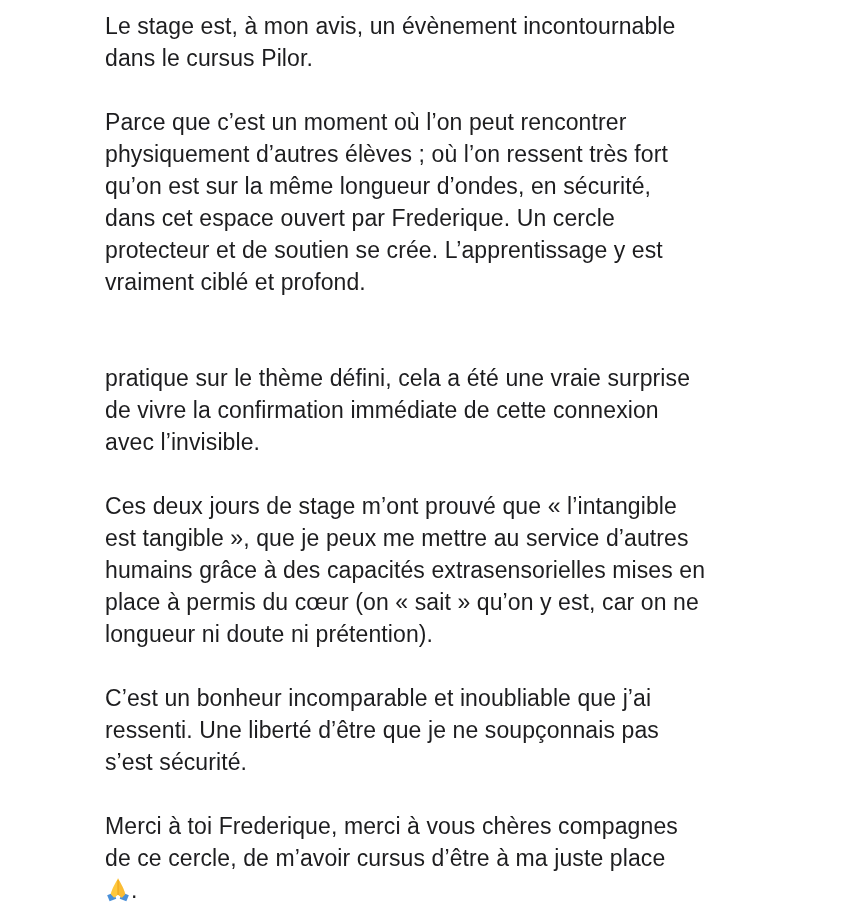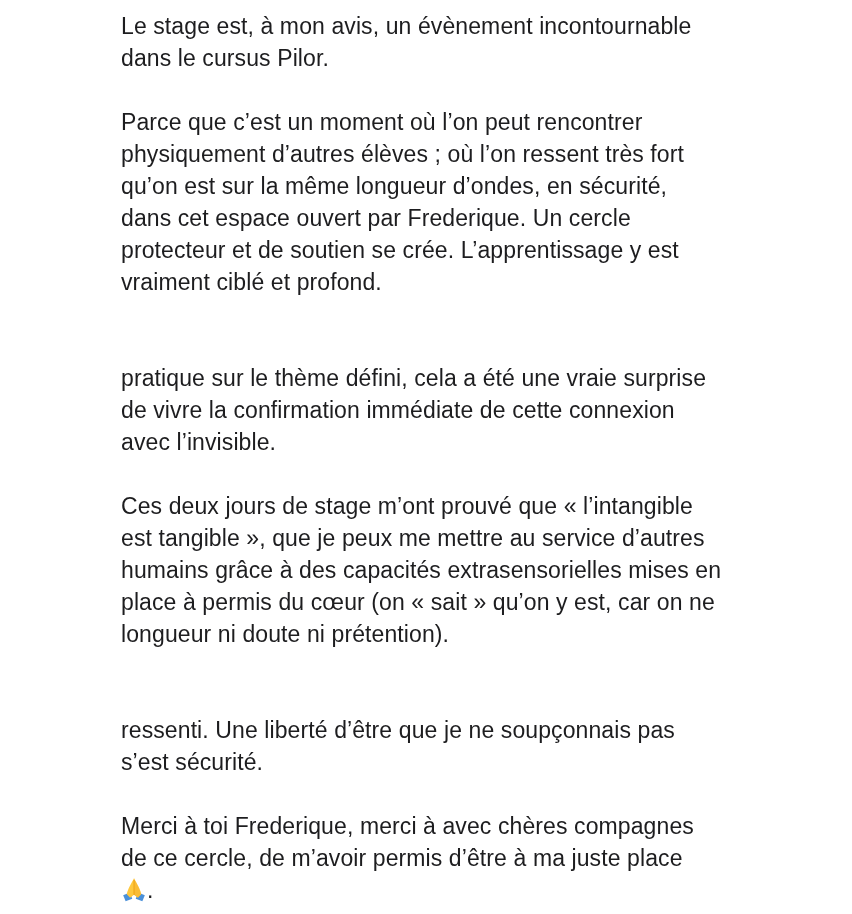--- a/index.html
+++ b/index.html
@@ -15,21 +15,21 @@
   main.testimonial {
     box-sizing: border-box;
     width: 852px;
     padding: 10px 40px 20px 105px;
     font-size: 23px;
     line-height: 32px;
     color: #1d1d1f;
     letter-spacing: 0.1px;
   }
   main.testimonial p {
-    margin: 0 0 32px 16px;
+    margin: 0 0 32px 0;
   }
   main.testimonial p:last-child {
     margin-bottom: 0;
   }
   main.testimonial strong {
     font-weight: 400;
   }
   .emoji-hands {
     display: inline-block;
     width: 26px;
@@ -38,21 +38,21 @@
   }
 </style>
 </head>
 <body style="background: rgb(255, 255, 255);">
 
 <main class="testimonial" style="color: rgb(29, 29, 31);">
     <p><span>Le stage est, à mon avis, un évènement incontournable</span><br><span>dans le cursus Pilor.</span></p>
     <p><span>Parce que c’est un moment où l’on peut rencontrer</span><br><span>physiquement d’autres élèves ; où l’on ressent très fort</span><br><span>qu’on est sur la même longueur d’ondes, </span><strong>en sécurité,</strong><br><span>dans cet espace ouvert par Frederique. Un cercle</span><br><span>protecteur et de soutien se crée. L’apprentissage y est</span><br><span>vraiment ciblé et profond.</span></p>
     <p><br><span>pratique sur le thème défini, cela a été une vraie surprise</span><br><span>de vivre la confirmation immédiate de cette connexion</span><br><span>avec l’invisible.</span></p>
     <p><span>Ces deux jours de stage m’ont prouvé que « l’intangible</span><br><span>est tangible », que je peux me mettre au service d’autres</span><br><span>humains grâce à des capacités extrasensorielles mises en</span><br><span>place à permis du cœur (on « sait » qu’on y est, car on ne</span><br><span>longueur ni doute ni prétention).</span></p>
-    <p><br><span>ressenti. Une liberté d’être que je ne soupçonnais pas</span><br><span>s’est sécurité.</span></p>
-    <p><span>Merci à toi Frederique, merci à avec chères compagnes</span><br><span>de ce cercle, de m’avoir permis d’être à ma juste place</span><br><svg class="emoji-hands" viewBox="0 0 36 36" xmlns="http://www.w3.org/2000/svg" aria-hidden="true">
+    <p><span>C’est un bonheur incomparable et inoubliable que j’ai</span><br><span>ressenti. Une liberté d’être que je ne soupçonnais pas</span><br><span>s’est sécurité.</span></p>
+    <p><span>Merci à toi Frederique, merci à vous chères compagnes</span><br><span>de ce cercle, de m’avoir cursus d’être à ma juste place</span><br><svg class="emoji-hands" viewBox="0 0 36 36" xmlns="http://www.w3.org/2000/svg" aria-hidden="true">
     <path class="sleeve-left" d="M3 25.2 L12.2 21.6 L15.6 30 L6.4 33.6 Z" fill="#4A90D9"></path>
     <path class="sleeve-right" d="M33 25.2 L23.8 21.6 L20.4 30 L29.6 33.6 Z" fill="#4A90D9"></path>
     <path class="hands" d="M18 1.8 C15 8 9.5 16 8 24 L12.6 28.6 L18 24.6 L23.4 28.6 L28 24 C26.5 16 21 8 18 1.8 Z" fill="#FFC83D"></path>
     <path class="hand-shade" d="M18 1.8 C21 8 26.5 16 28 24 L23.4 28.6 L18 24.6 Z" opacity="0.45" fill="#F3AE2B"></path>
     <path class="seam" d="M17.4 4 L17.4 25 L18.6 25 L18.6 4 Z" opacity="0.9" fill="#E89A0C"></path>
   </svg><span>.</span></p>
   </main>
 
 </body></html>

